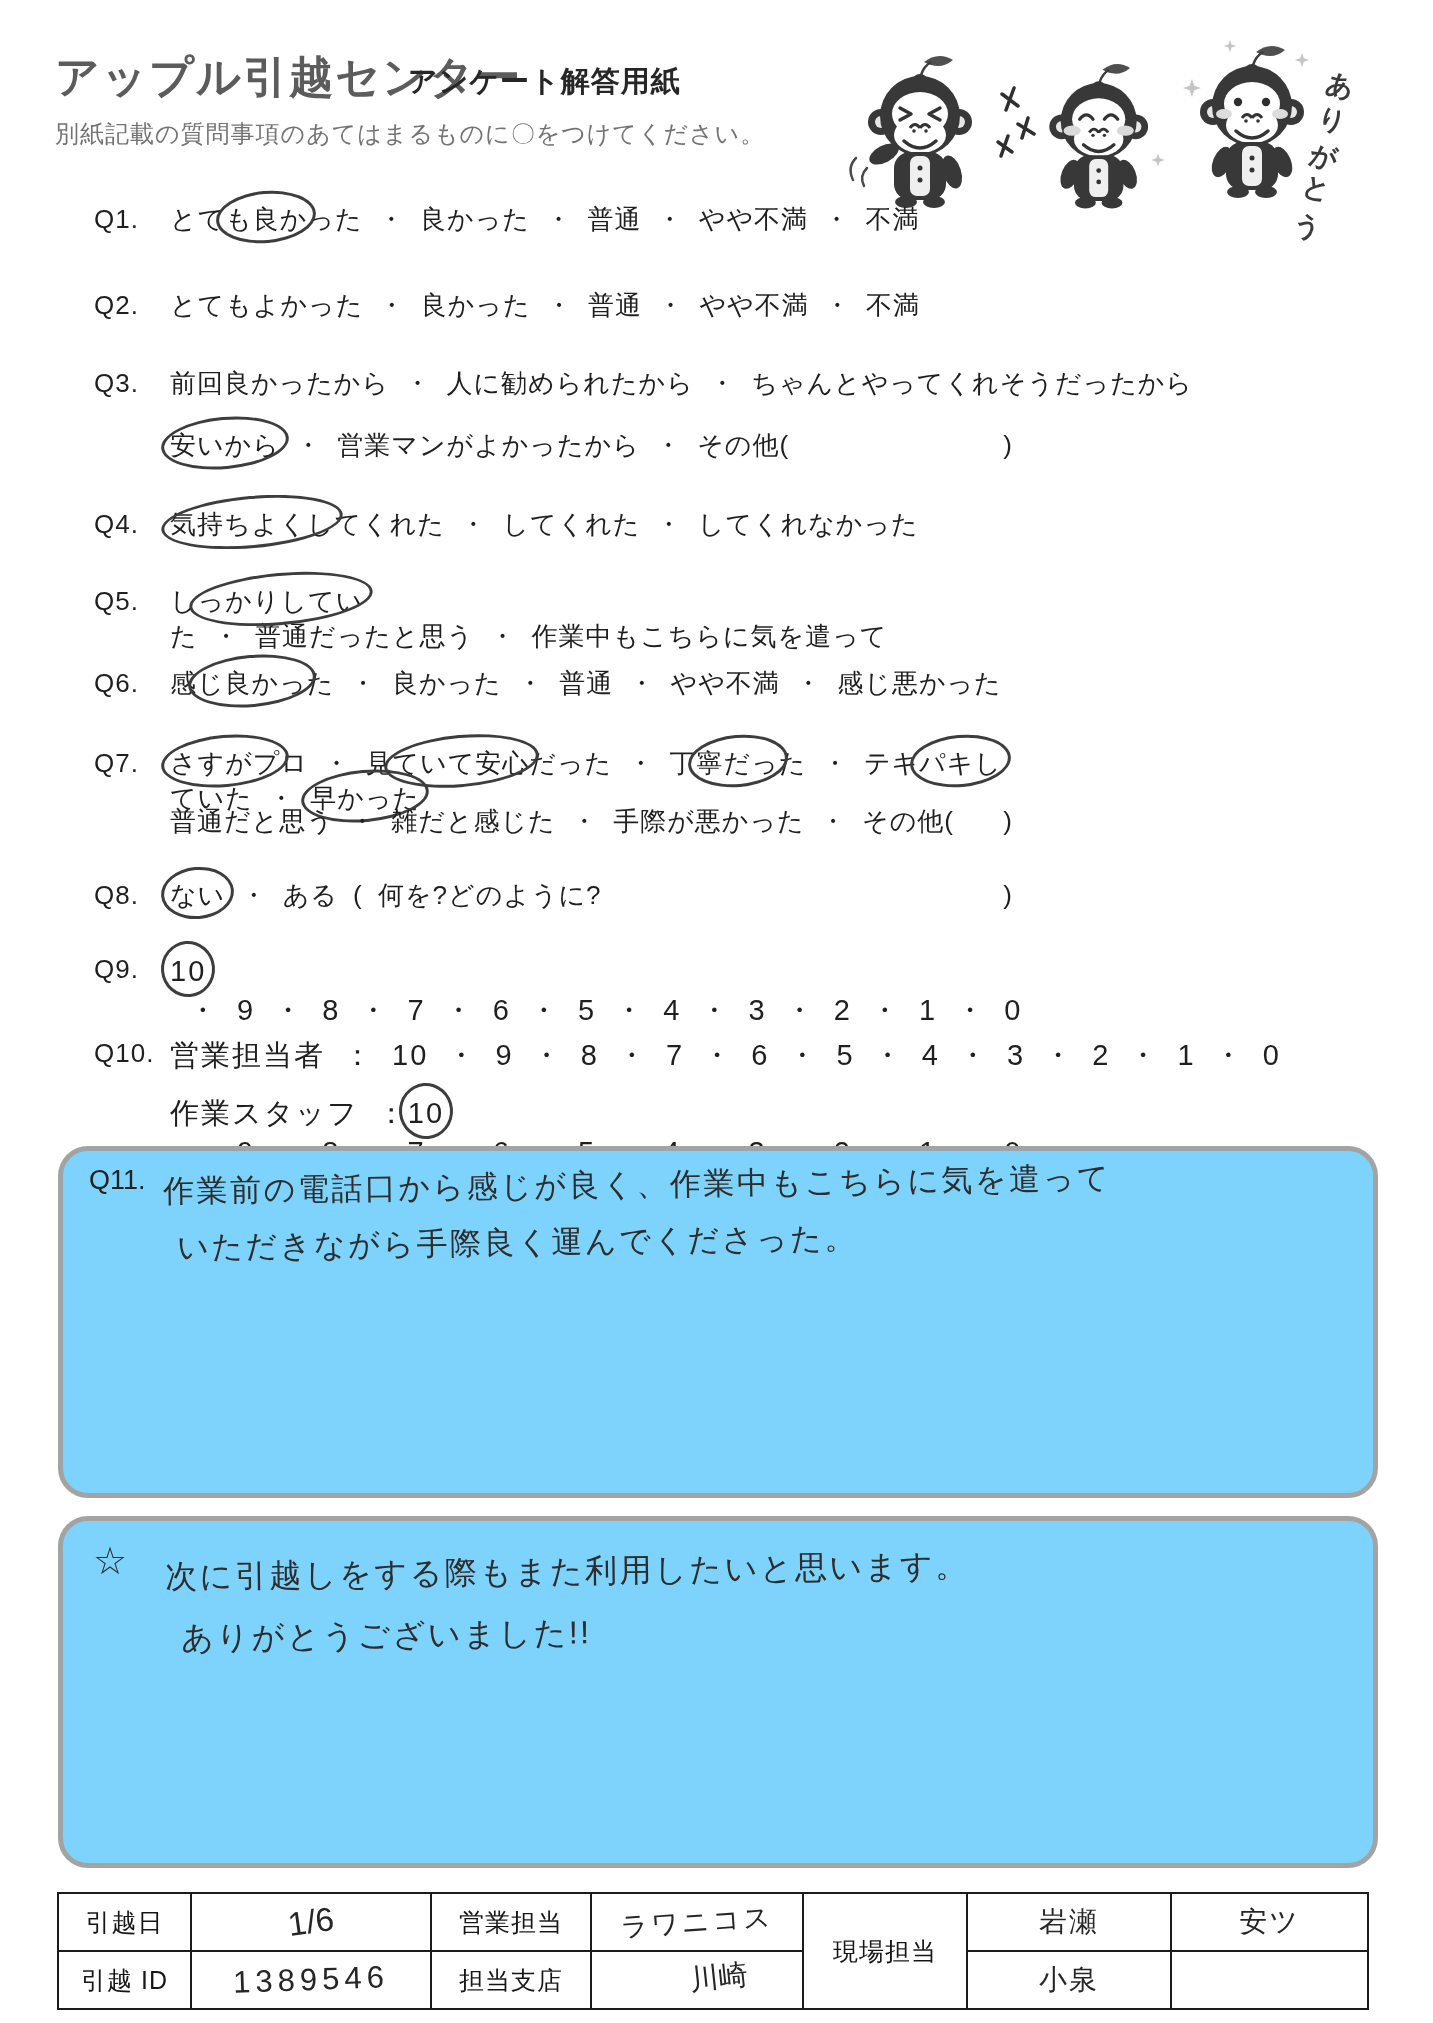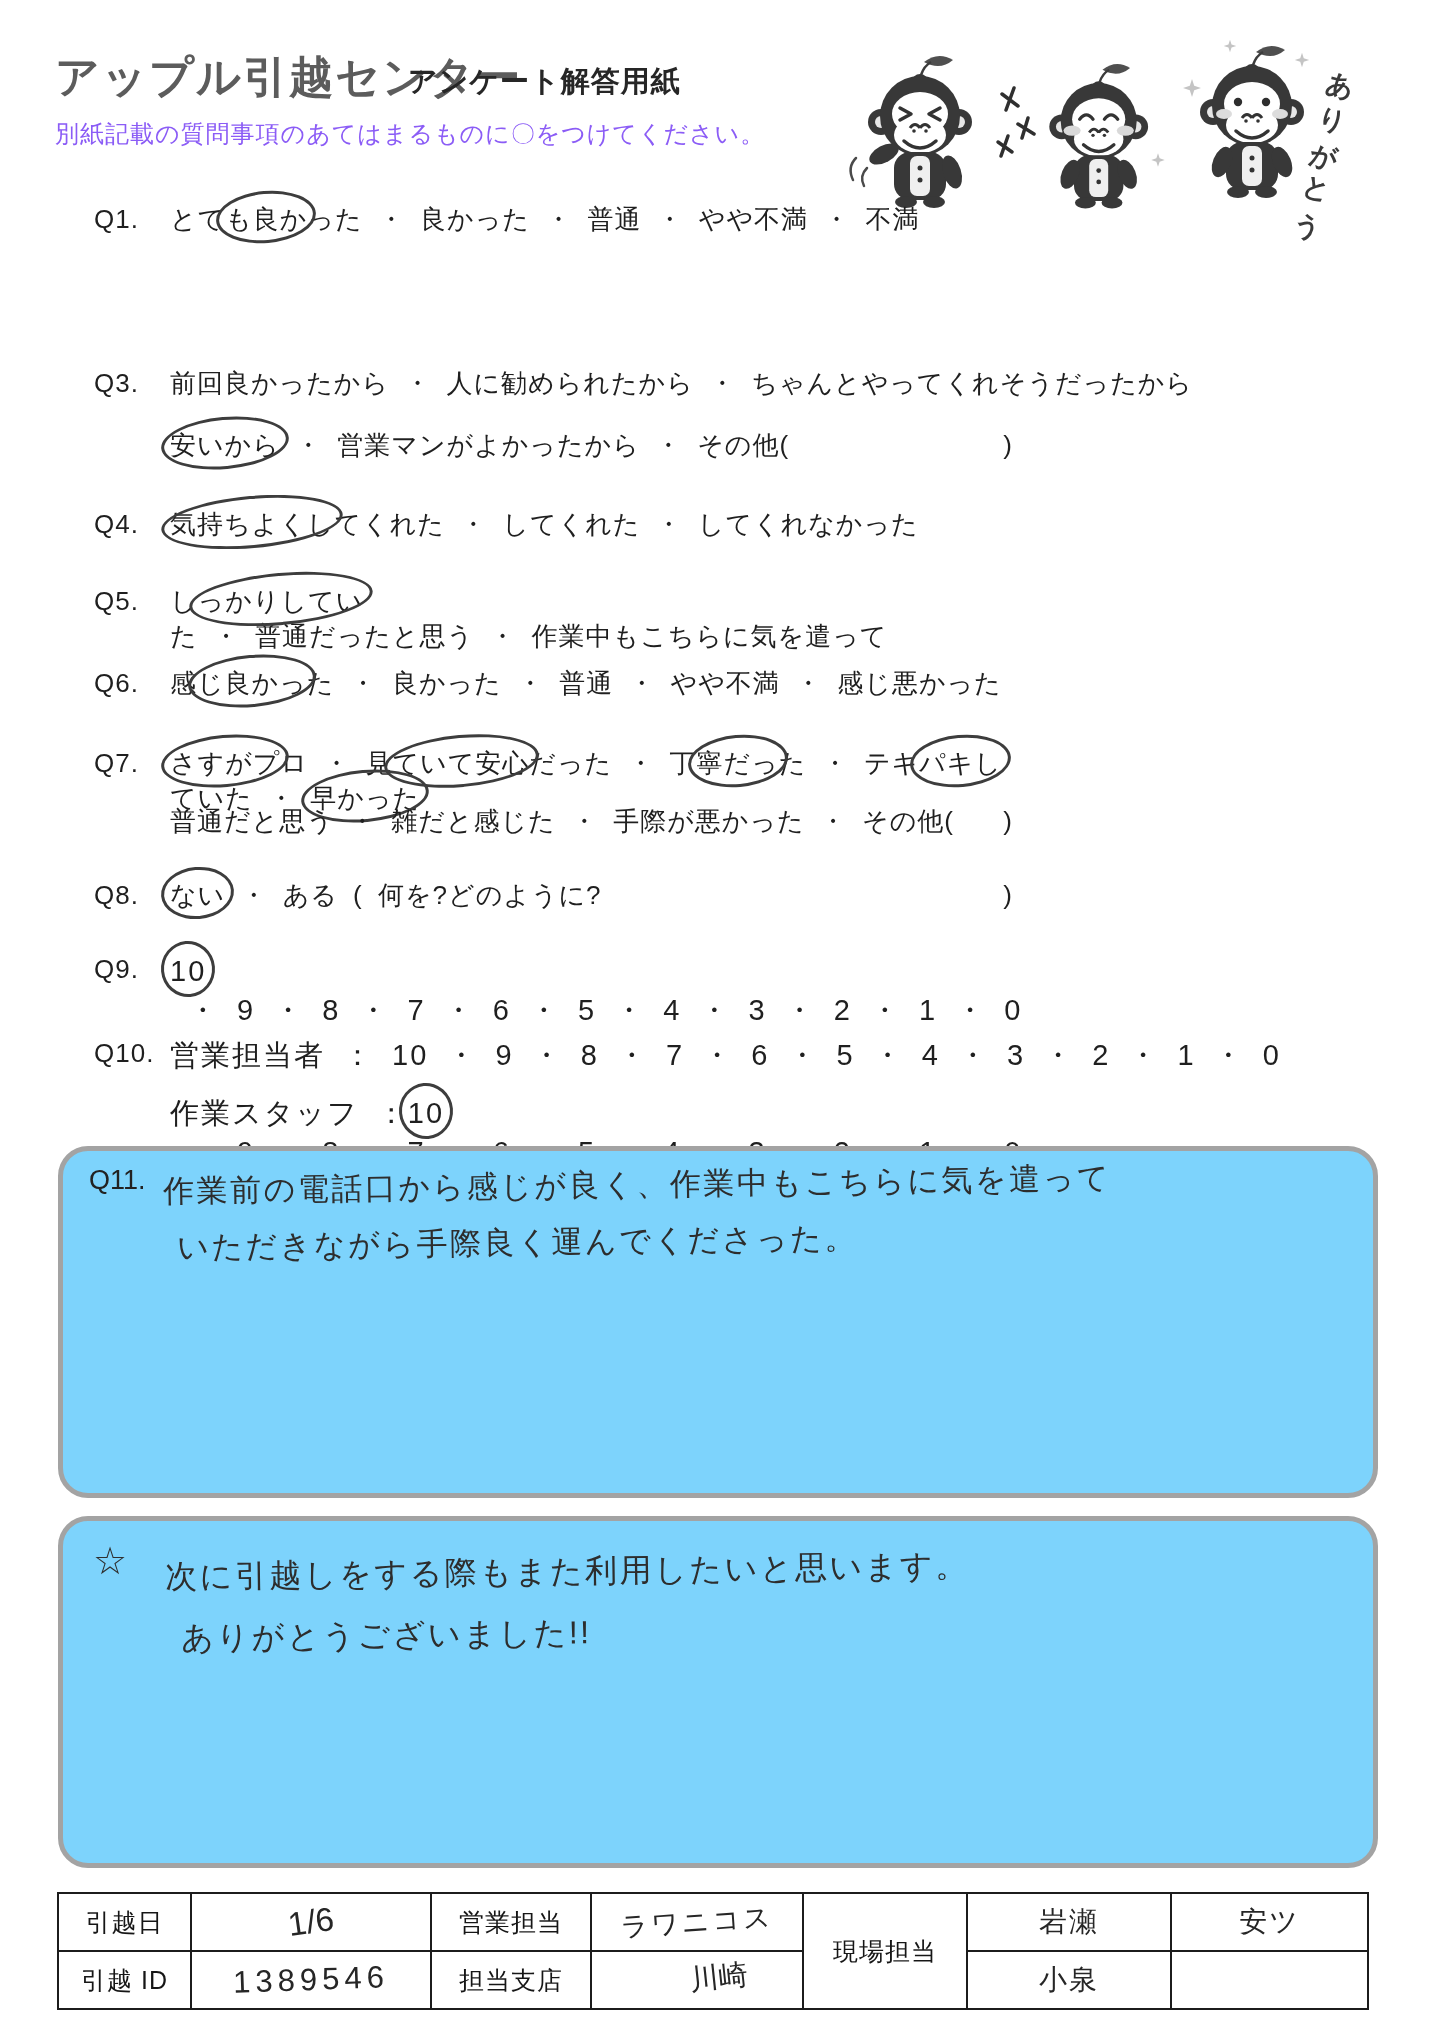--- a/index.html
+++ b/index.html
@@ -11,21 +11,21 @@
   
   .brand{
     position:absolute;left:55px;top:48px;font-size:44px;font-weight:bold;
     color:#5c5c5c;letter-spacing:2px;
   }
   .form-title{
     position:absolute;left:408px;top:62px;font-size:29px;font-weight:bold;
     color:#262626;letter-spacing:1px;
   }
   .instruction{
-    position:absolute;left:55px;top:118px;font-size:24px;color:#8b5cf6;letter-spacing:1px;
+    position:absolute;left:55px;top:118px;font-size:24px;color:#737373;letter-spacing:1px;
   }
   
   .mascots{position:absolute;left:840px;top:38px;width:530px;height:185px;}
   .thanks-vert{
     position:absolute;left:1309px;top:52px;writing-mode:vertical-rl;
     font-size:27px;font-weight:bold;color:#3a3a3a;letter-spacing:5px;
     transform:rotate(13deg);font-family:"Liberation Serif","DejaVu Serif",serif;
   }
   
   .q-line{
@@ -176,20 +176,24 @@
       <path transform="translate(318,122) scale(0.75)" d="M0,-9 L2.2,-2.2 L9,0 L2.2,2.2 L0,9 L-2.2,2.2 L-9,0 L-2.2,-2.2 Z"></path>
       <path transform="translate(390,8) scale(0.7)" d="M0,-9 L2.2,-2.2 L9,0 L2.2,2.2 L0,9 L-2.2,2.2 L-9,0 L-2.2,-2.2 Z"></path>
       <path transform="translate(462,22) scale(0.8)" d="M0,-9 L2.2,-2.2 L9,0 L2.2,2.2 L0,9 L-2.2,2.2 L-9,0 L-2.2,-2.2 Z"></path>
     </g>
   </svg>
   <div class="thanks-vert">ありがとう</div>
 
   <div class="q-line" style="top:202px">
     <span class="qid">Q1.</span>
     <span class="opts"><span class="seg">とて</span><span class="seg circ">も良か</span><span class="seg">った ・ 良かった ・ 普通 ・ やや不満 ・ 不満</span></span>
+  </div>
+  <div class="q-line" style="top:288px">
+    <span class="qid">Q2.</span>
+    <span class="opts"><span class="seg">とてもよかった ・ 良かった ・ 普通 ・ やや不満 ・ 不満</span></span>
   </div>
   <div class="q-line" style="top:366px">
     <span class="qid">Q3.</span>
     <span class="opts"><span class="seg">前回良かったから ・ 人に勧められたから ・ ちゃんとやってくれそうだったから</span></span>
   </div>
   <div class="q-line" style="top:428px">
     <span class="qid"></span>
     <span class="opts"><span class="seg circ">安いから</span><span class="seg"> ・ 営業マンがよかったから ・ その他(</span><span class="seg rparen">)</span></span>
   </div>
   <div class="q-line" style="top:507px">

